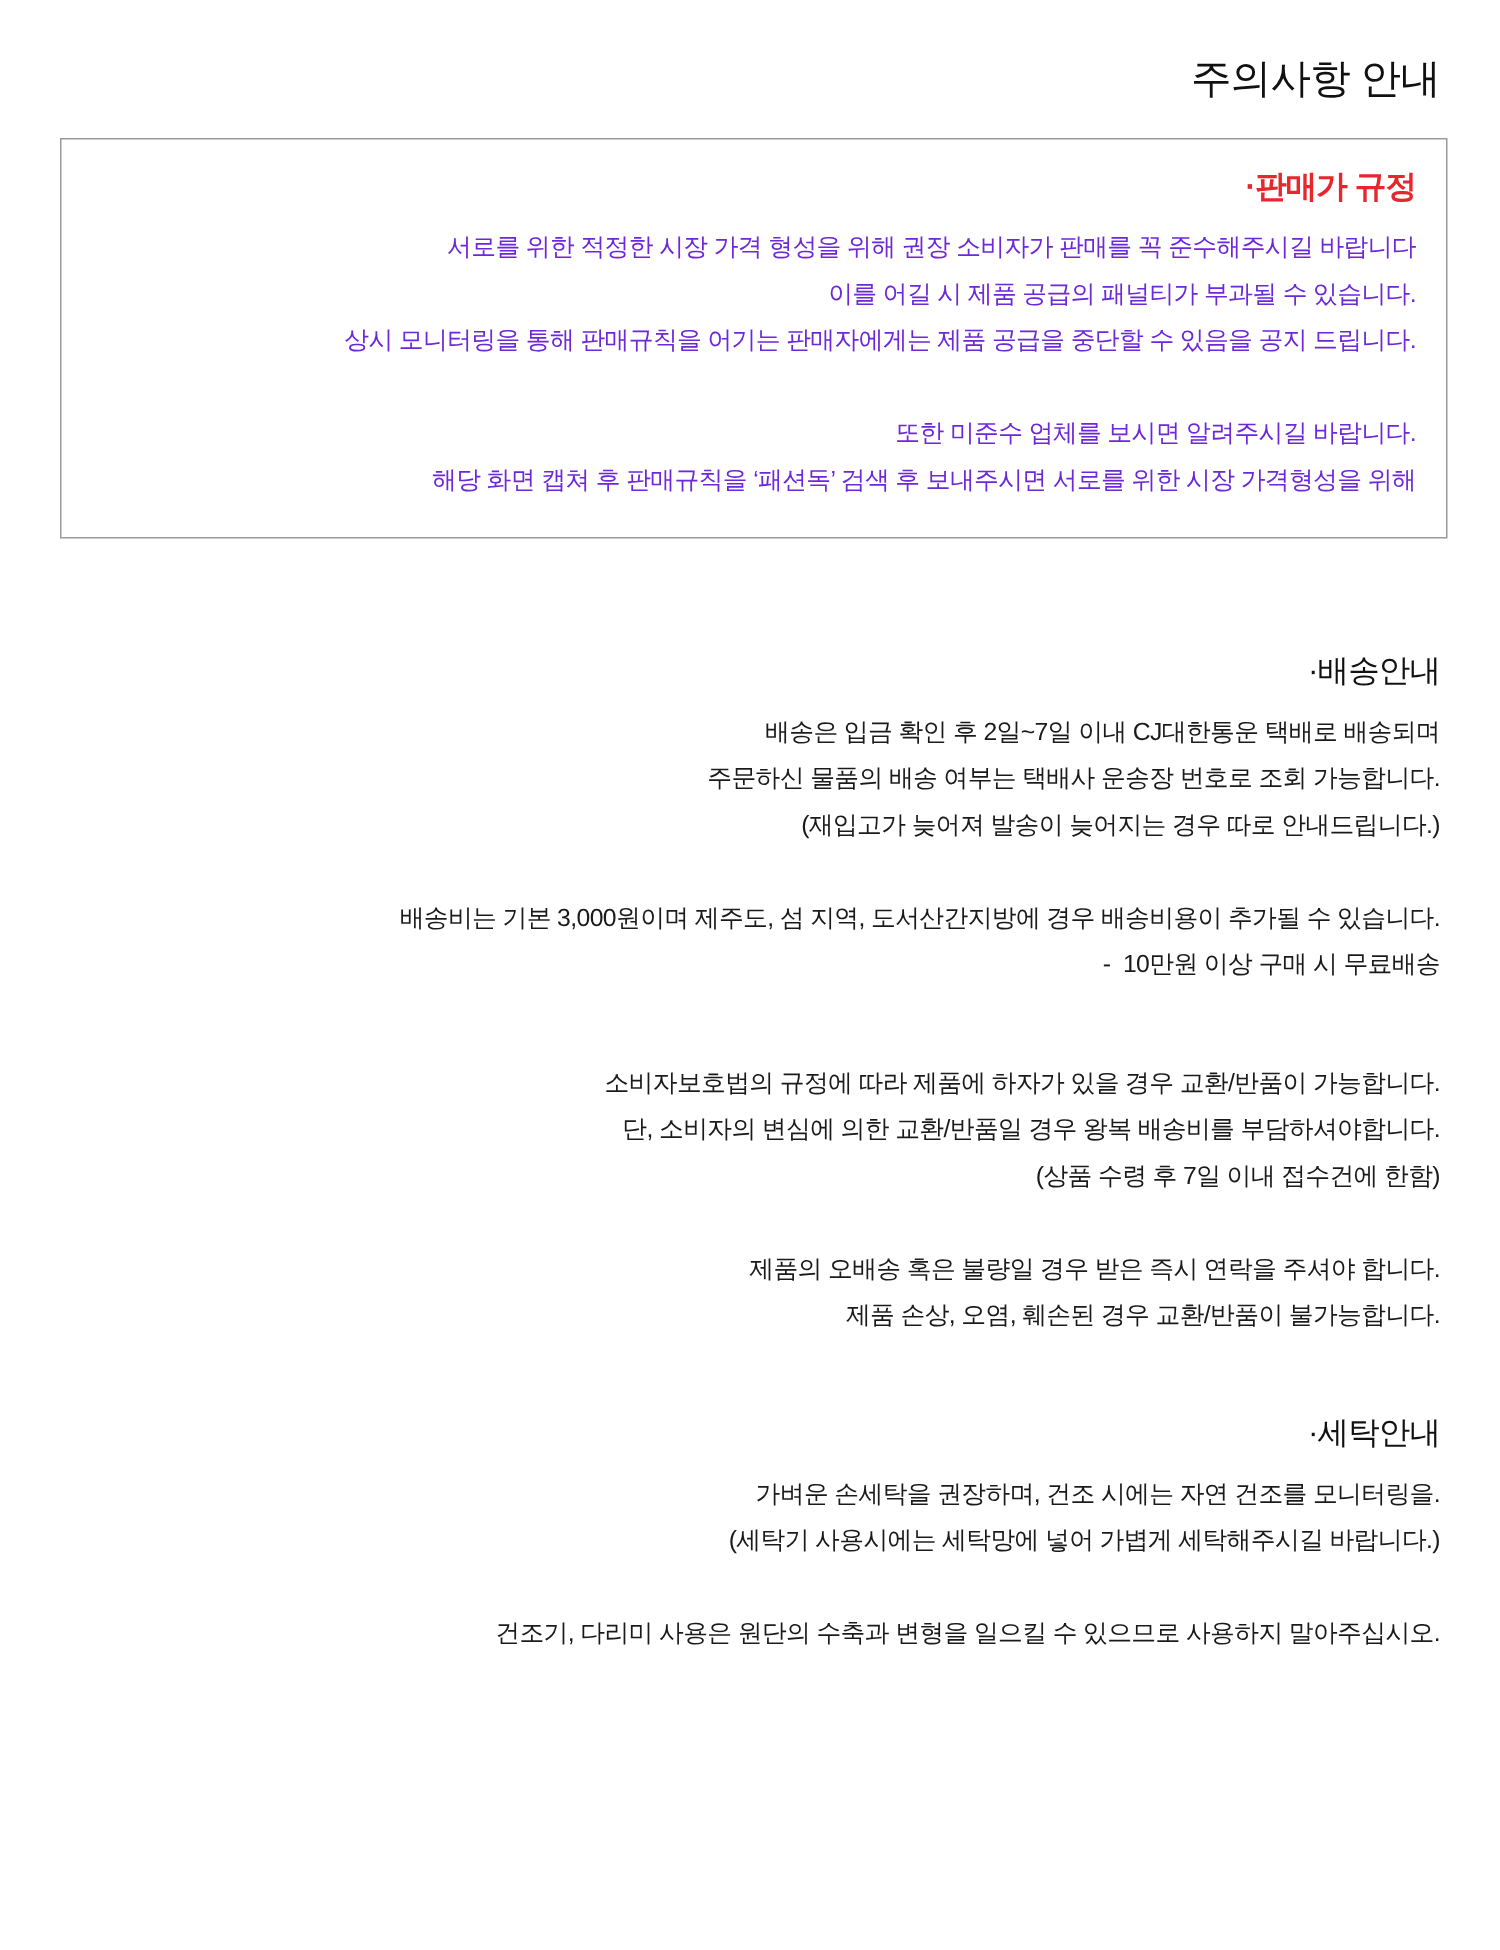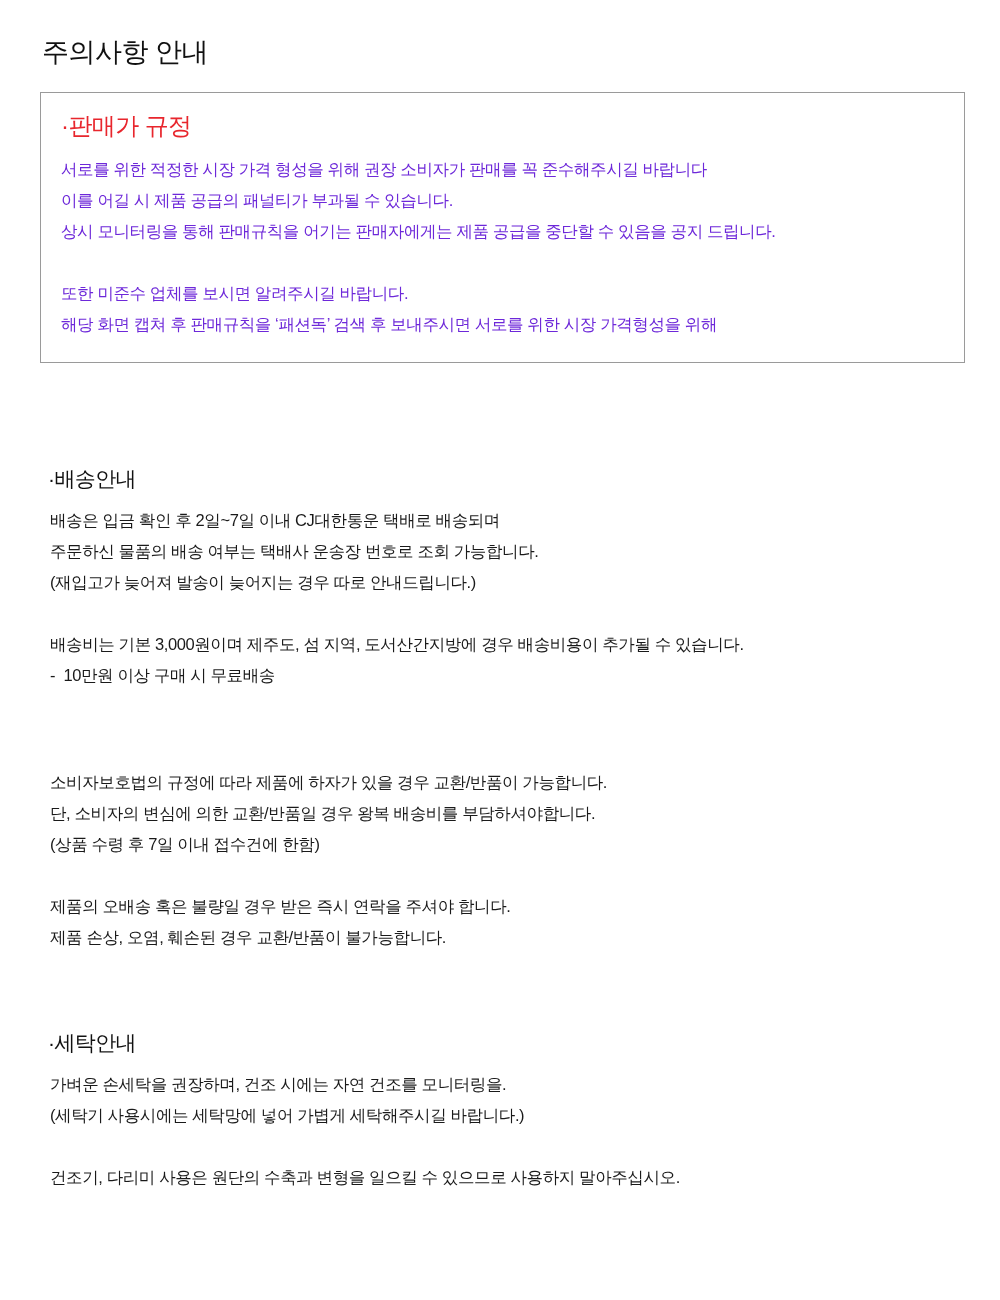--- a/index.html
+++ b/index.html
@@ -13,60 +13,60 @@
     font-family: "Liberation Sans", "DejaVu Sans", sans-serif;
     color: #1a1a1a;
     position: relative;
     overflow: hidden;
   }
   .page {
     width: 1000px;
     height: 1108px;
     box-sizing: border-box;
     padding: 34px 40px 0 40px;
+    text-align: right;
   }
   .page-title {
     font-size: 27px;
     font-weight: 400;
     color: #111111;
     letter-spacing: -0.5px;
     margin: 0 0 22px 0;
     padding-left: 2px;
   }
 
   
   .notice-box {
     border: 1px solid #9a9a9a;
     box-sizing: border-box;
     padding: 17px 20px 22px 20px;
     margin: 0 0 0 0;
     width: 925px;
   }
   .notice-heading {
     color: #e8262d;
-    font-size: 24px;
-    font-weight: 400;
+    font-size: 21px;
+    font-weight: 700;
     letter-spacing: -0.6px;
     margin: 0 0 12px 0;
   }
   .notice-line {
     font-size: 16.5px;
     line-height: 31px;
     color: #6d28d9;
     letter-spacing: -0.4px;
     white-space: pre-wrap;
   }
   .spacer-line {
     height: 31px;
   }
 
   
   .section {
     padding-left: 8px;
-    margin-top: 28px;
   }
   .section-heading {
     font-size: 21px;
     font-weight: 400;
     color: #111111;
     letter-spacing: -0.6px;
     margin: 0 0 12px 0;
   }
   .section-line {
     font-size: 16.5px;

